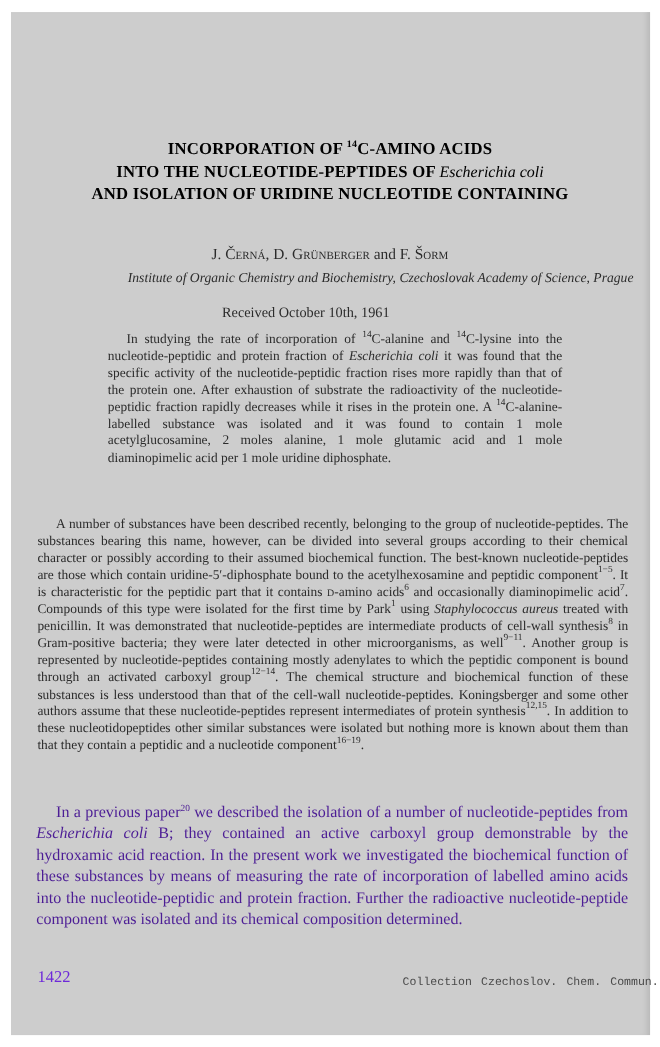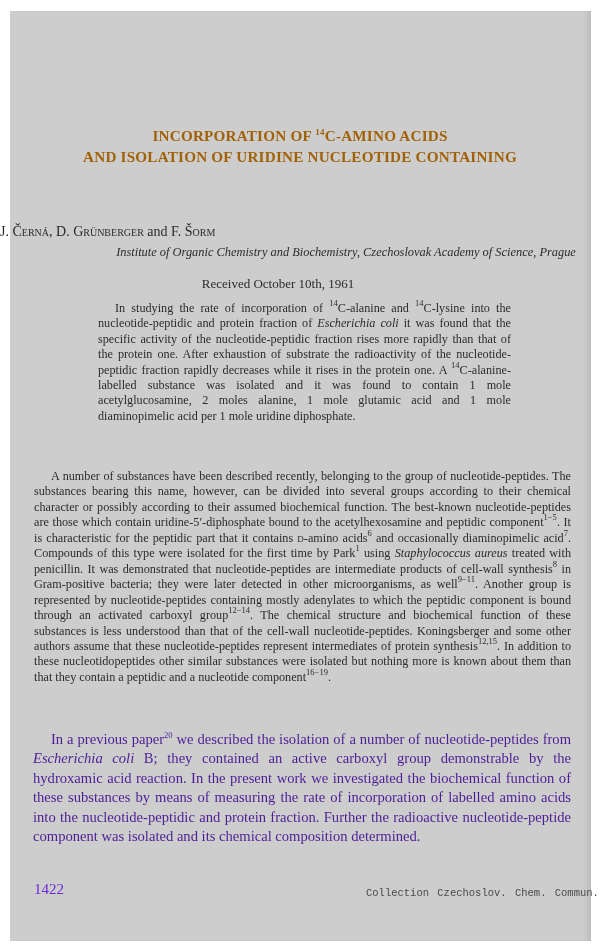--- a/index.html
+++ b/index.html
@@ -8,28 +8,28 @@
     font-family: "Liberation Serif", "DejaVu Serif", serif; color: #2a2a2a;
   }
   .page {
     position: absolute; left: 10px; top: 11px; width: 581px; height: 930px;
     background: #cdcdcd;
     box-shadow: inset -6px 0 6px -4px rgba(0,0,0,0.12);
   }
   .title {
     position: absolute; left: 0; width: 600px; top: 126px;
     text-align: center; font-weight: bold; font-size: 15.2px; line-height: 20.5px;
-    letter-spacing: 0.2px; color: #a16207;
+    letter-spacing: 0.2px; color: #000000;
   }
   .title .line { display: block; white-space: nowrap; }
   .title i { font-weight: normal; font-style: italic; font-size: 14.5px; letter-spacing: 0; }
   .title sup { font-size: 9px; vertical-align: 6px; line-height: 0; }
   .title .mark { font-size: 9px; vertical-align: 7px; margin-left: 3px; font-weight: normal; }
   .authors {
-    position: absolute; left: 0; width: 600px; top: 224px; 
+    position: absolute; left: 0; width: 600px; top: 224px; text-align: center;
     font-size: 14px; color: #2b2b2b;
   }
   .authors .sc { font-variant: small-caps; }
   .affil {
     position: absolute; left: 0; width: 600px; top: 245px; text-align: center;
     font-size: 12.4px; font-style: italic; color: #2b2b2b; white-space: nowrap; padding-left: 46px;
   }
   .received {
     position: absolute; left: 0; width: 556px; top: 276px; text-align: center;
     font-size: 13px; color: #2b2b2b;
@@ -60,20 +60,21 @@
   }
 </style>
 </head>
 <body>
 
 <div class="page">
 </div>
 
 <div class="title">
   <span class="line"><span>INCORPORATION OF </span><sup>14</sup><span>C-AMINO ACIDS</span></span>
+  <span class="line"><span>INTO THE NUCLEOTIDE-PEPTIDES OF </span><i>Escherichia coli</i></span>
   <span class="line">AND ISOLATION OF URIDINE NUCLEOTIDE CONTAINING</span>
 </div>
 
 <div class="authors"><span>J. </span><span class="sc">Černá</span><span>, D. </span><span class="sc">Grünberger</span><span> and F. </span><span class="sc">Šorm</span></div>
 
 <div class="affil">Institute of Organic Chemistry and Biochemistry, Czechoslovak Academy of Science, Prague</div>
 
 <div class="received">Received October 10th, 1961</div>
 
 <div class="abstract">

